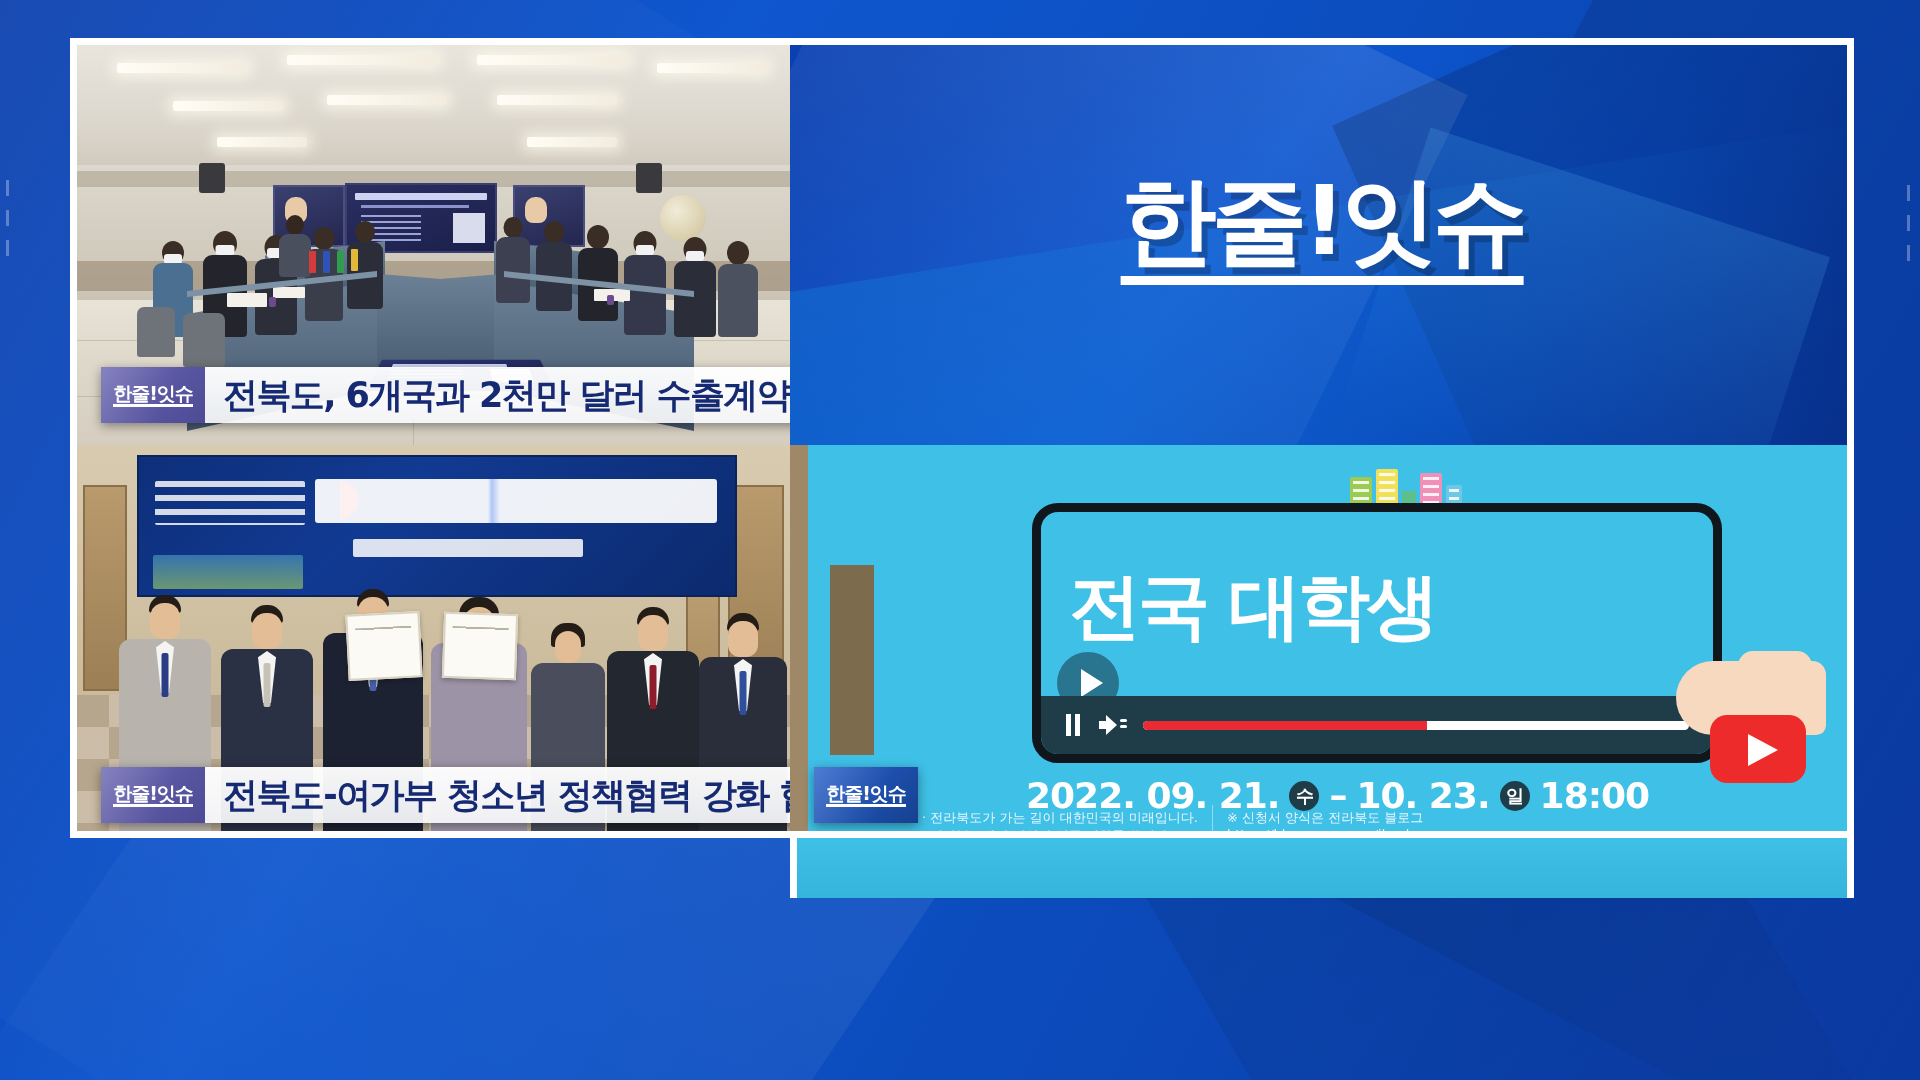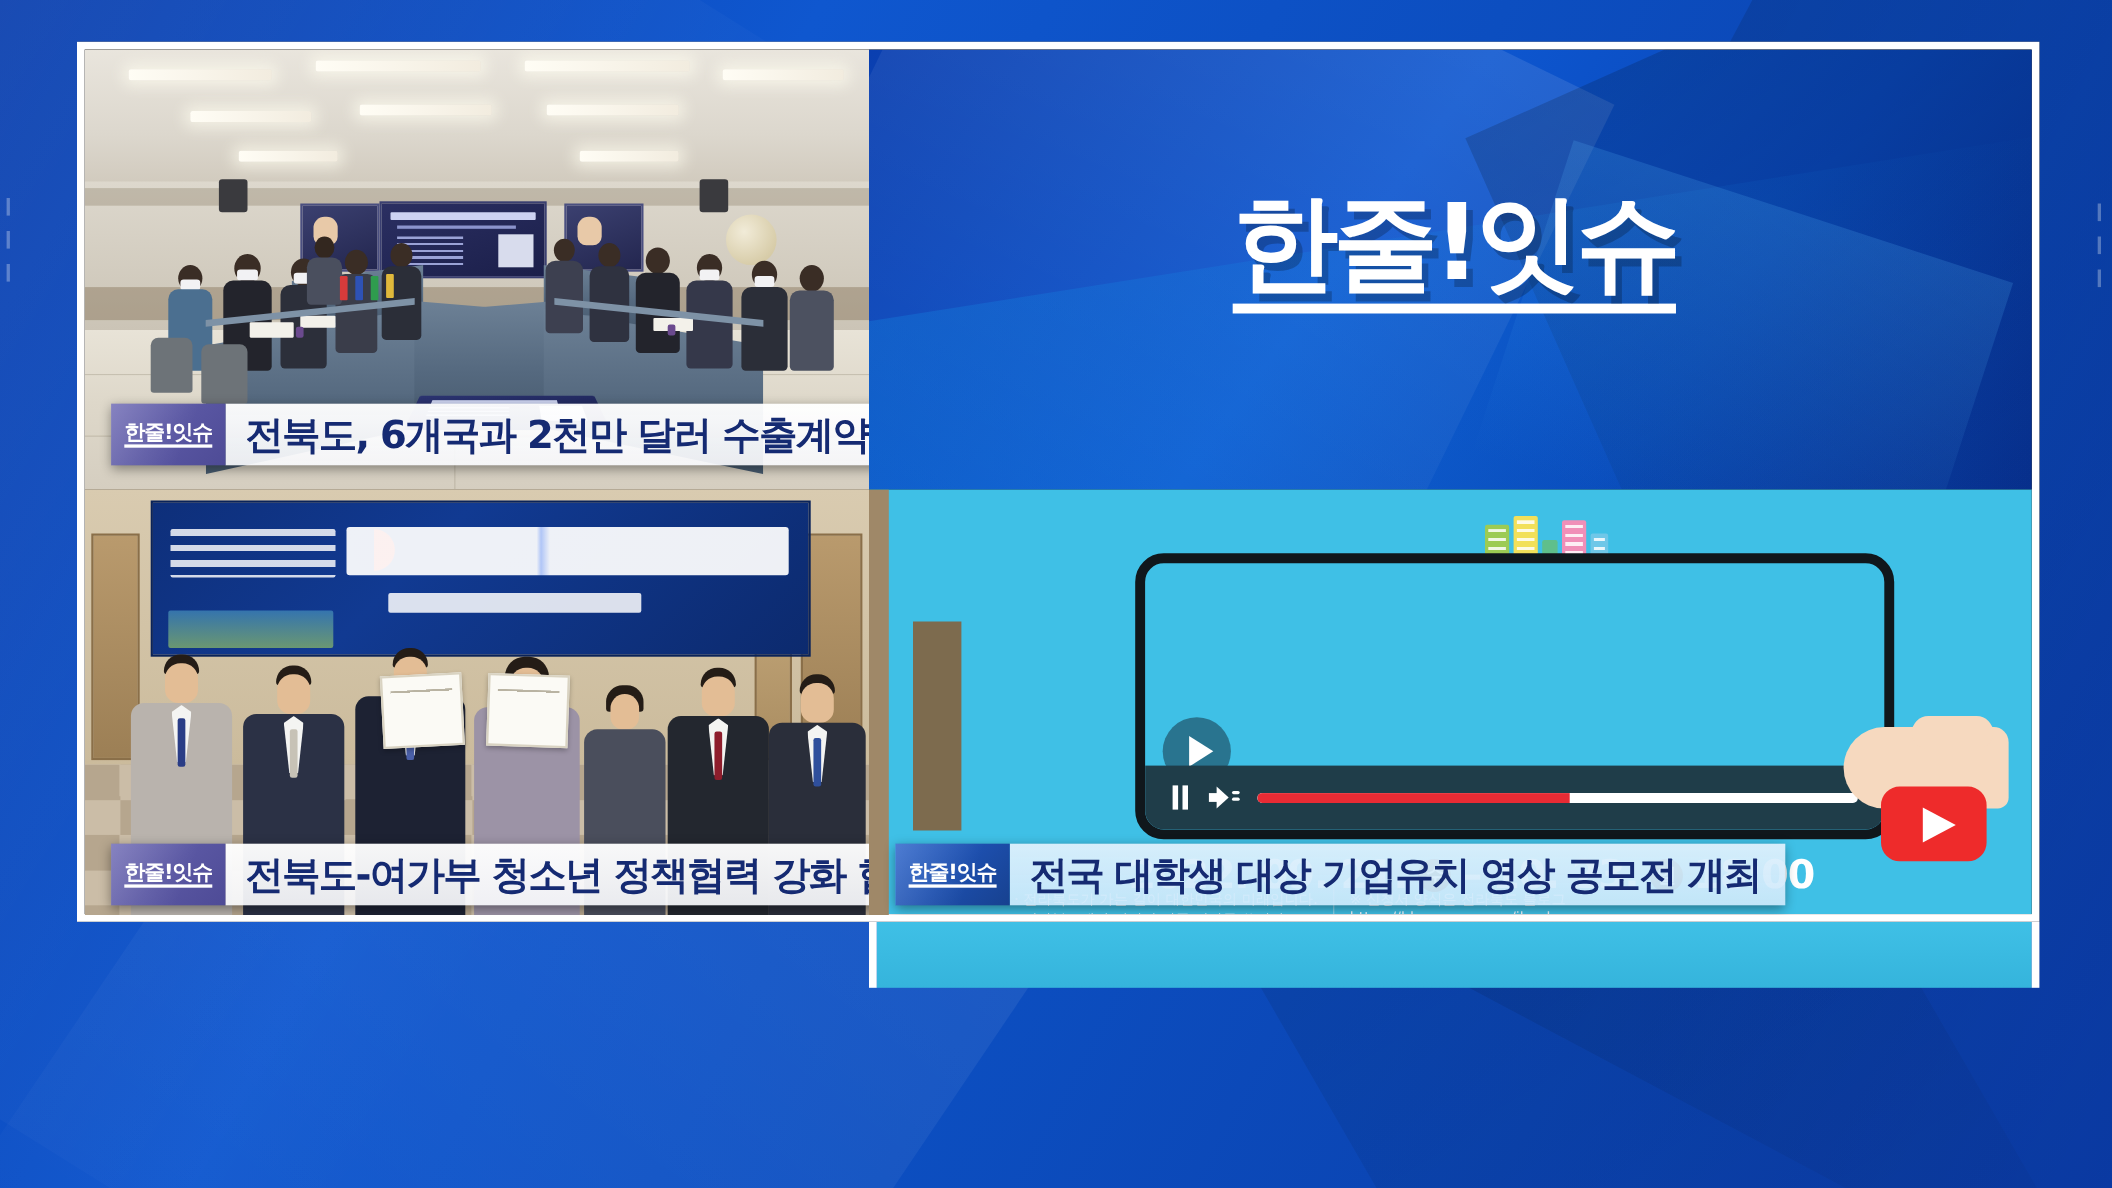--- a/index.html
+++ b/index.html
@@ -481,20 +481,21 @@
       <div class="pb" style="width:14px; height:26px; background:#5fbf8b;"></div>
       <div class="pb" style="height:44px; background:#f08fb8;">
           <i></i>
         </div>
       <div class="pb" style="width:16px; height:32px; background:#6fc7e8;">
           <i></i>
         </div>
     </div>
 
     <div class="pp-device">
+      <div class="pp-line2">전국 대학생</div>
       <div class="pp-play"></div>
 
       <div class="pp-bar">
         <div class="pp-pause"></div>
         <div class="pp-vol">
             <i></i>
           </div>
         <div class="pp-track">
           <span id="pp-progress" style="width: 52%;"></span>
         </div>
@@ -524,17 +525,16 @@
       <div class="fcol b">
         <div>※ 신청서 양식은 전라북도 블로그</div>
         <div class="link">https://blog.naver.com/jbookr</div>
       </div>
     </div>
 
     <div class="caption blue">
       <div class="cap-logo">
         <span class="cap-logo-txt">한줄!잇슈</span>
       </div>
-      <div class="cap-text">전국 대학생 대상 기업유치 영상 공모전 개최</div>
     </div>
   </div>
 
 </div>
 
 </body></html>

